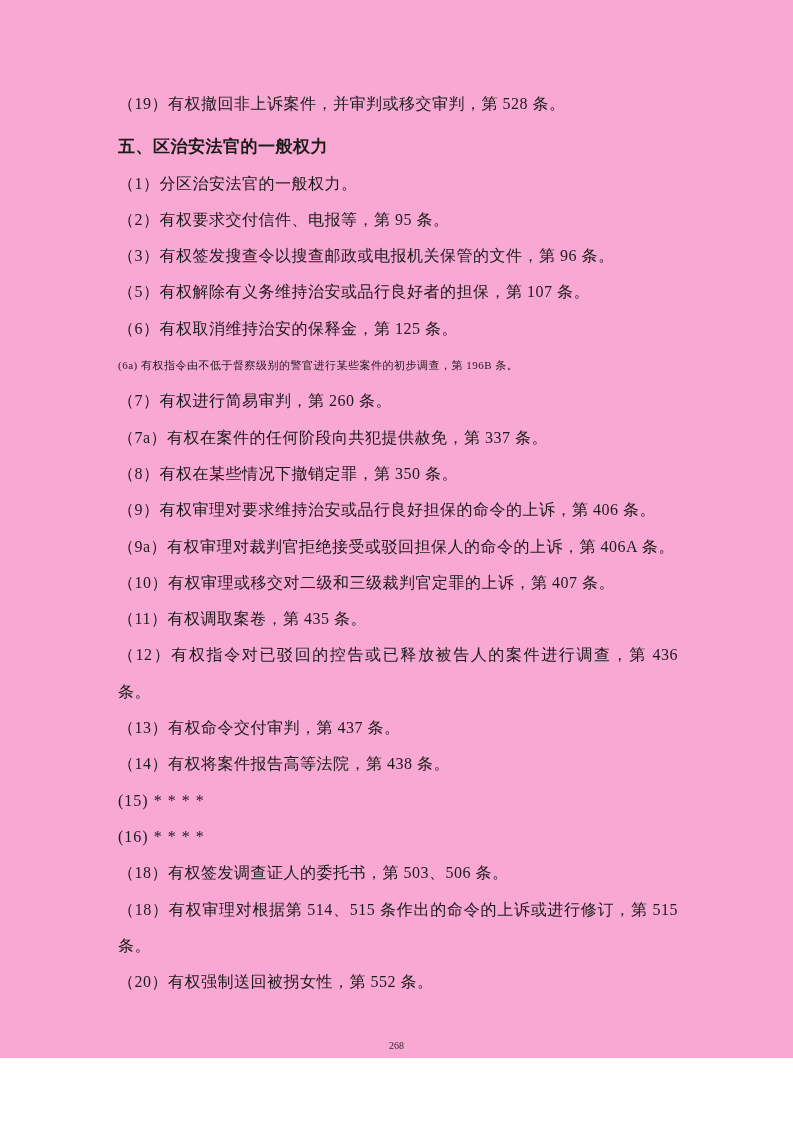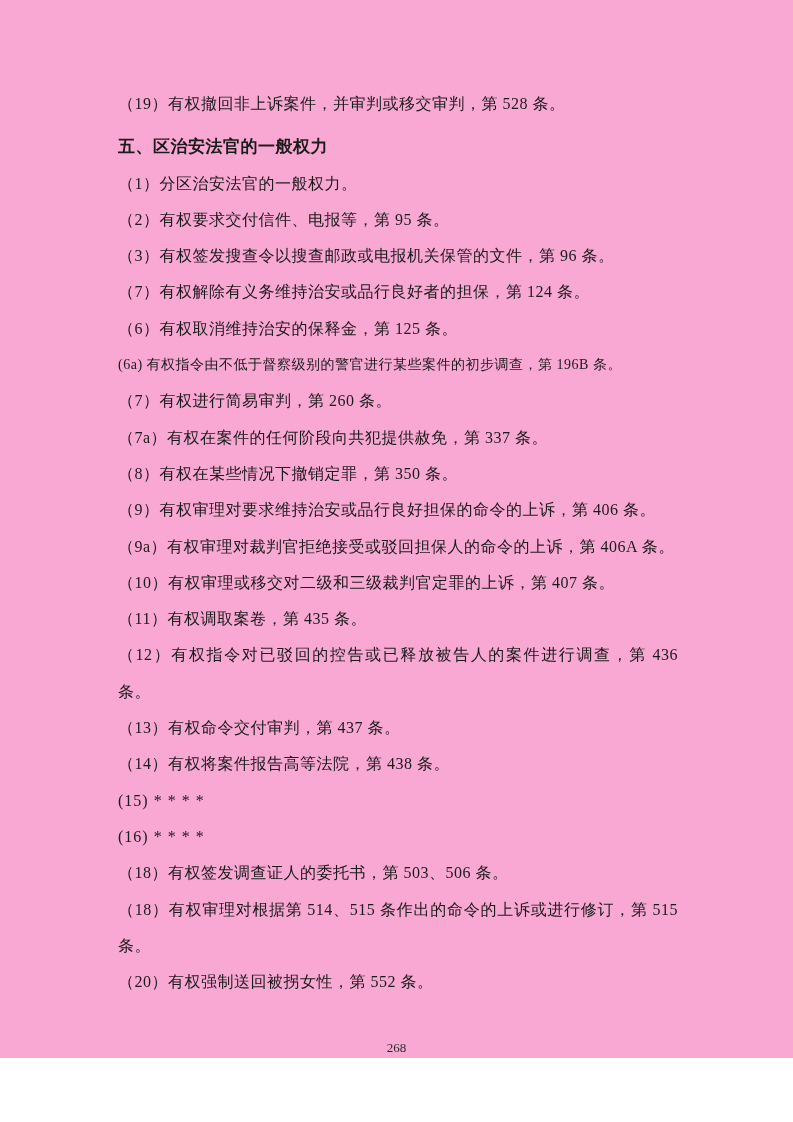--- a/index.html
+++ b/index.html
@@ -30,46 +30,46 @@
     letter-spacing: 0.5px;
   }
   .heading {
     margin: 7px 0 0 0;
     font-size: 17px;
     font-weight: bold;
     line-height: 36.3px;
     letter-spacing: 0.5px;
   }
   .small {
-    font-size: 14px;
+    font-size: 11px;
   }
   .stars {
     letter-spacing: 1px;
   }
   .page-number {
     position: absolute;
     left: 0;
     right: 0;
     top: 1040px;
     text-align: center;
-    font-size: 13px;
+    font-size: 10px;
     color: #2a2a2a;
   }
 </style>
 </head>
 <body>
 
 <div class="page">
   <div class="content">
     <p class="item">（19）有权撤回非上诉案件，并审判或移交审判，第 528 条。</p>
     <h2 class="heading">五、区治安法官的一般权力</h2>
     <p class="item">（1）分区治安法官的一般权力。</p>
     <p class="item">（2）有权要求交付信件、电报等，第 95 条。</p>
     <p class="item">（3）有权签发搜查令以搜查邮政或电报机关保管的文件，第 96 条。</p>
-    <p class="item">（7）有权解除有义务维持治安或品行良好者的担保，第 124 条。</p>
+    <p class="item">（5）有权解除有义务维持治安或品行良好者的担保，第 107 条。</p>
     <p class="item">（6）有权取消维持治安的保释金，第 125 条。</p>
     <p class="item small">(6a) 有权指令由不低于督察级别的警官进行某些案件的初步调查，第 196B 条。</p>
     <p class="item">（7）有权进行简易审判，第 260 条。</p>
     <p class="item">（7a）有权在案件的任何阶段向共犯提供赦免，第 337 条。</p>
     <p class="item">（8）有权在某些情况下撤销定罪，第 350 条。</p>
     <p class="item">（9）有权审理对要求维持治安或品行良好担保的命令的上诉，第 406 条。</p>
     <p class="item">（9a）有权审理对裁判官拒绝接受或驳回担保人的命令的上诉，第 406A 条。</p>
     <p class="item">（10）有权审理或移交对二级和三级裁判官定罪的上诉，第 407 条。</p>
     <p class="item">（11）有权调取案卷，第 435 条。</p>
     <p class="item">（12）有权指令对已驳回的控告或已释放被告人的案件进行调查，第 436 条。</p>

